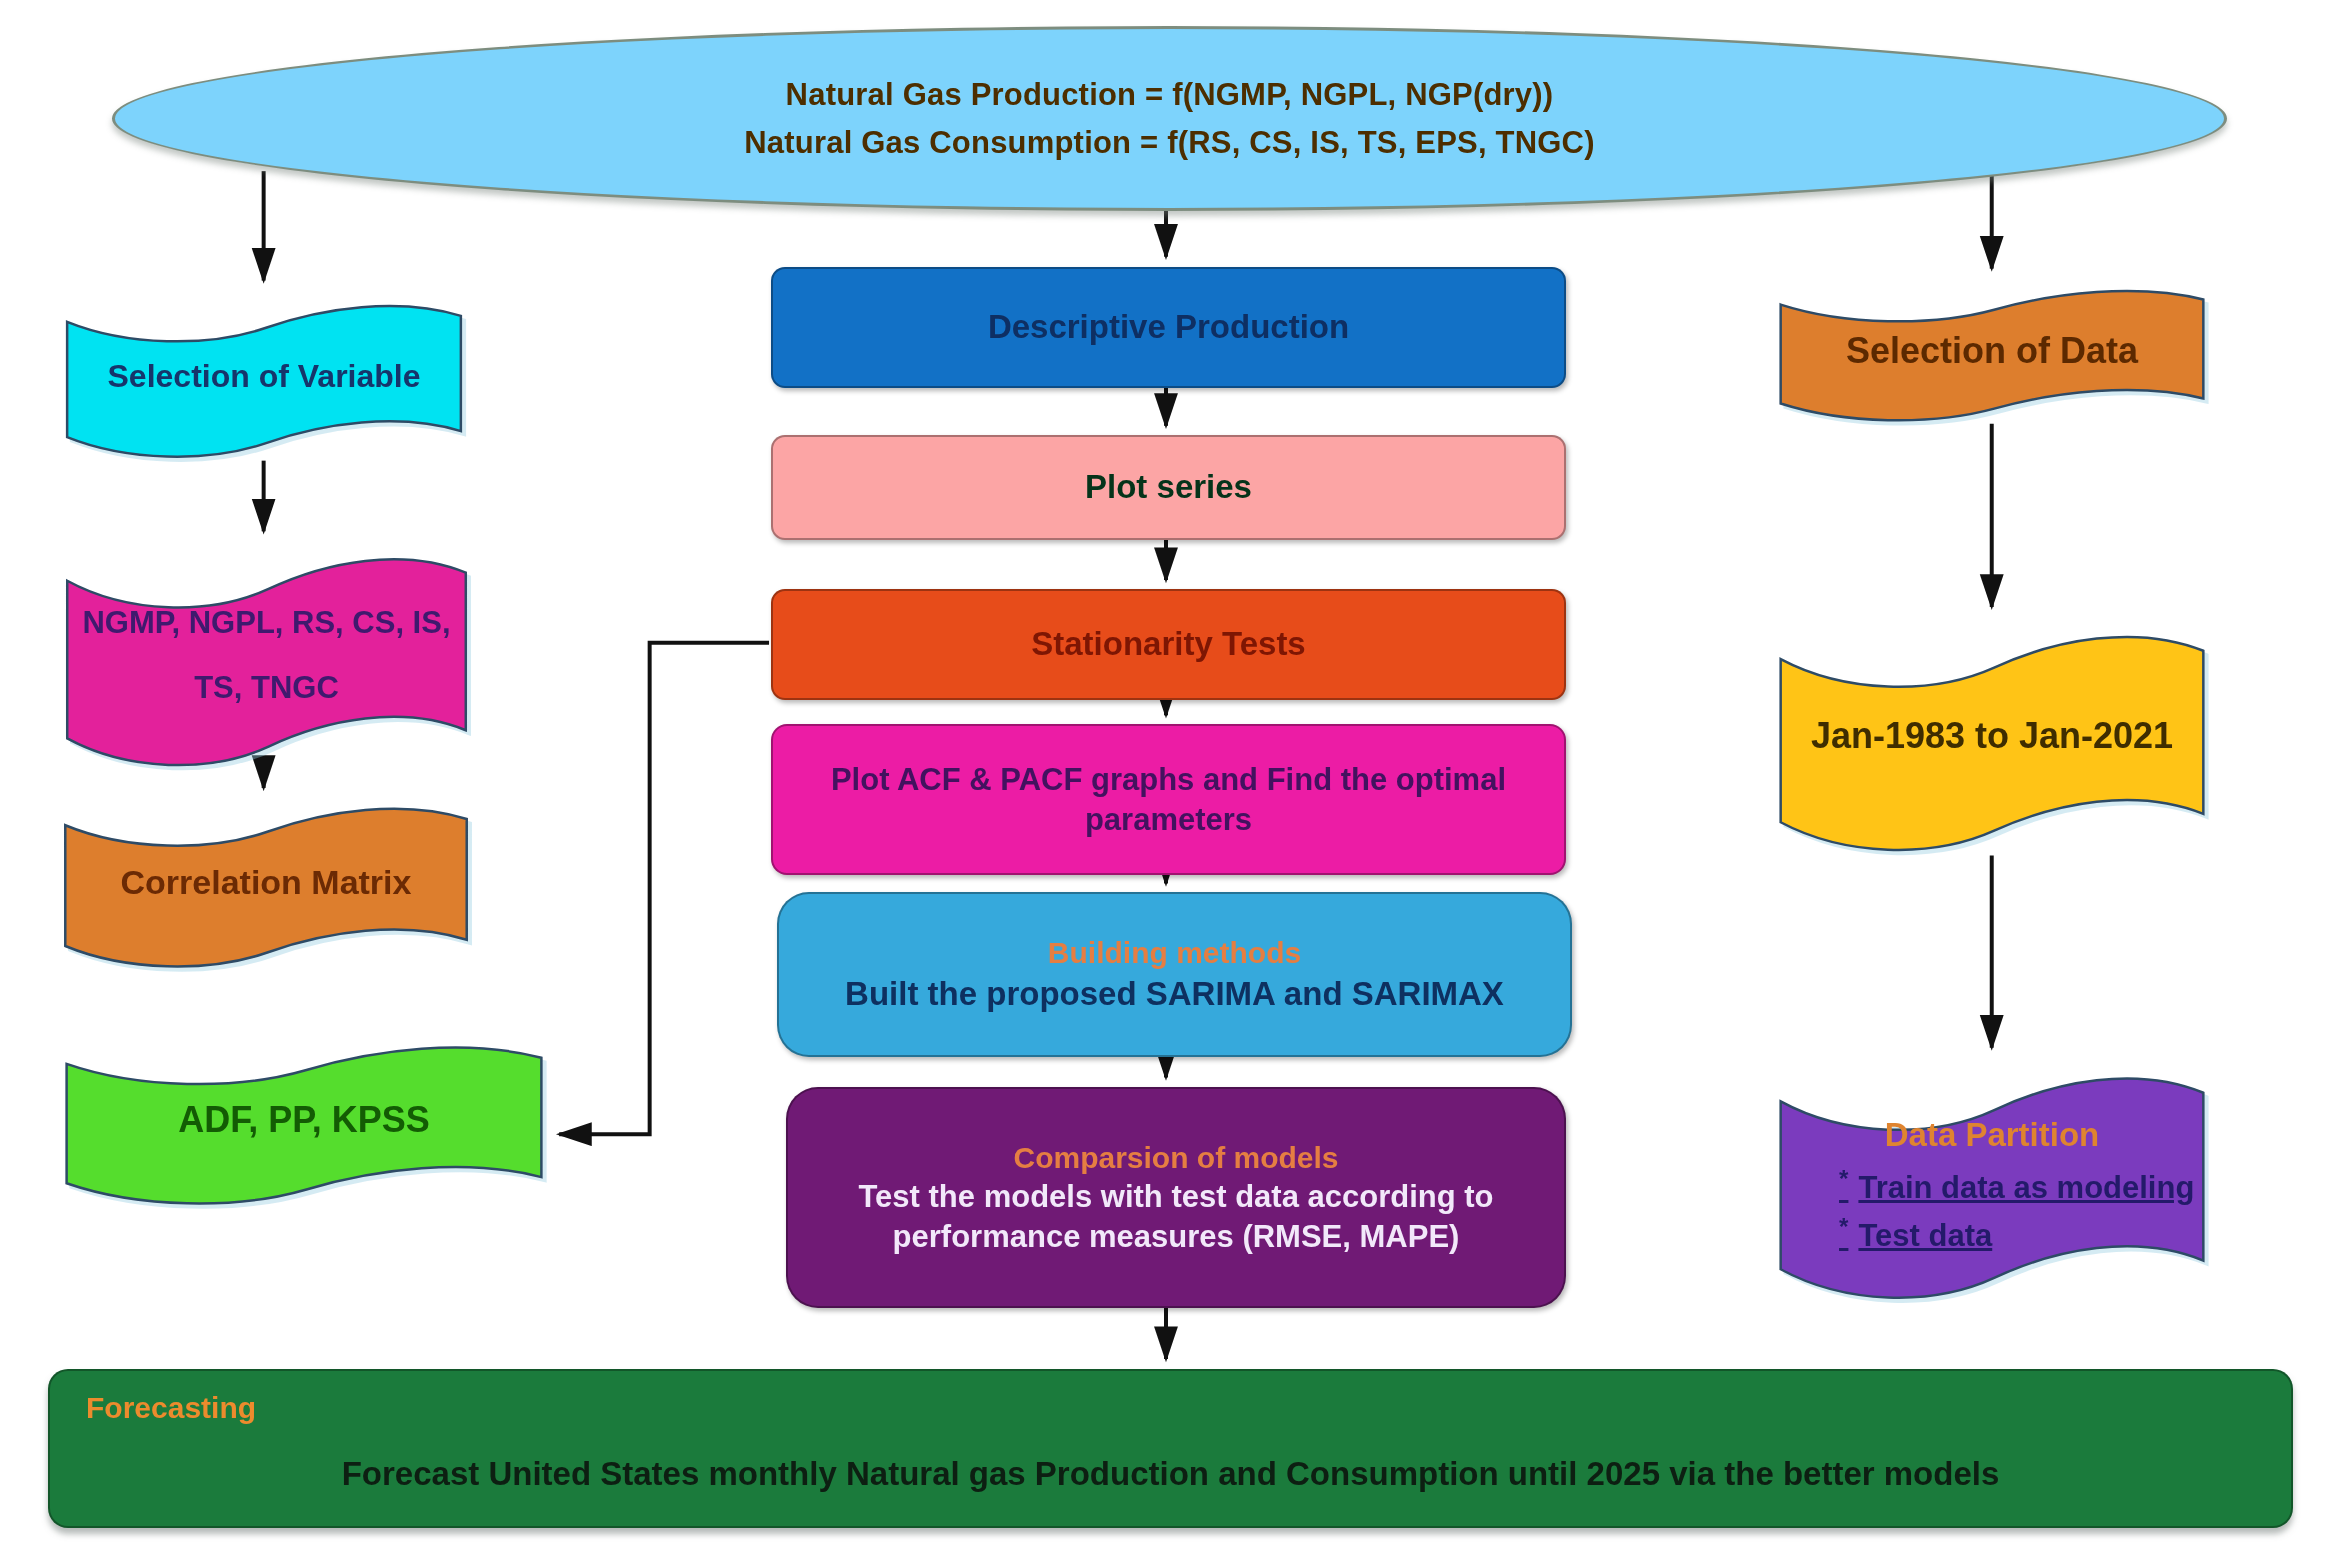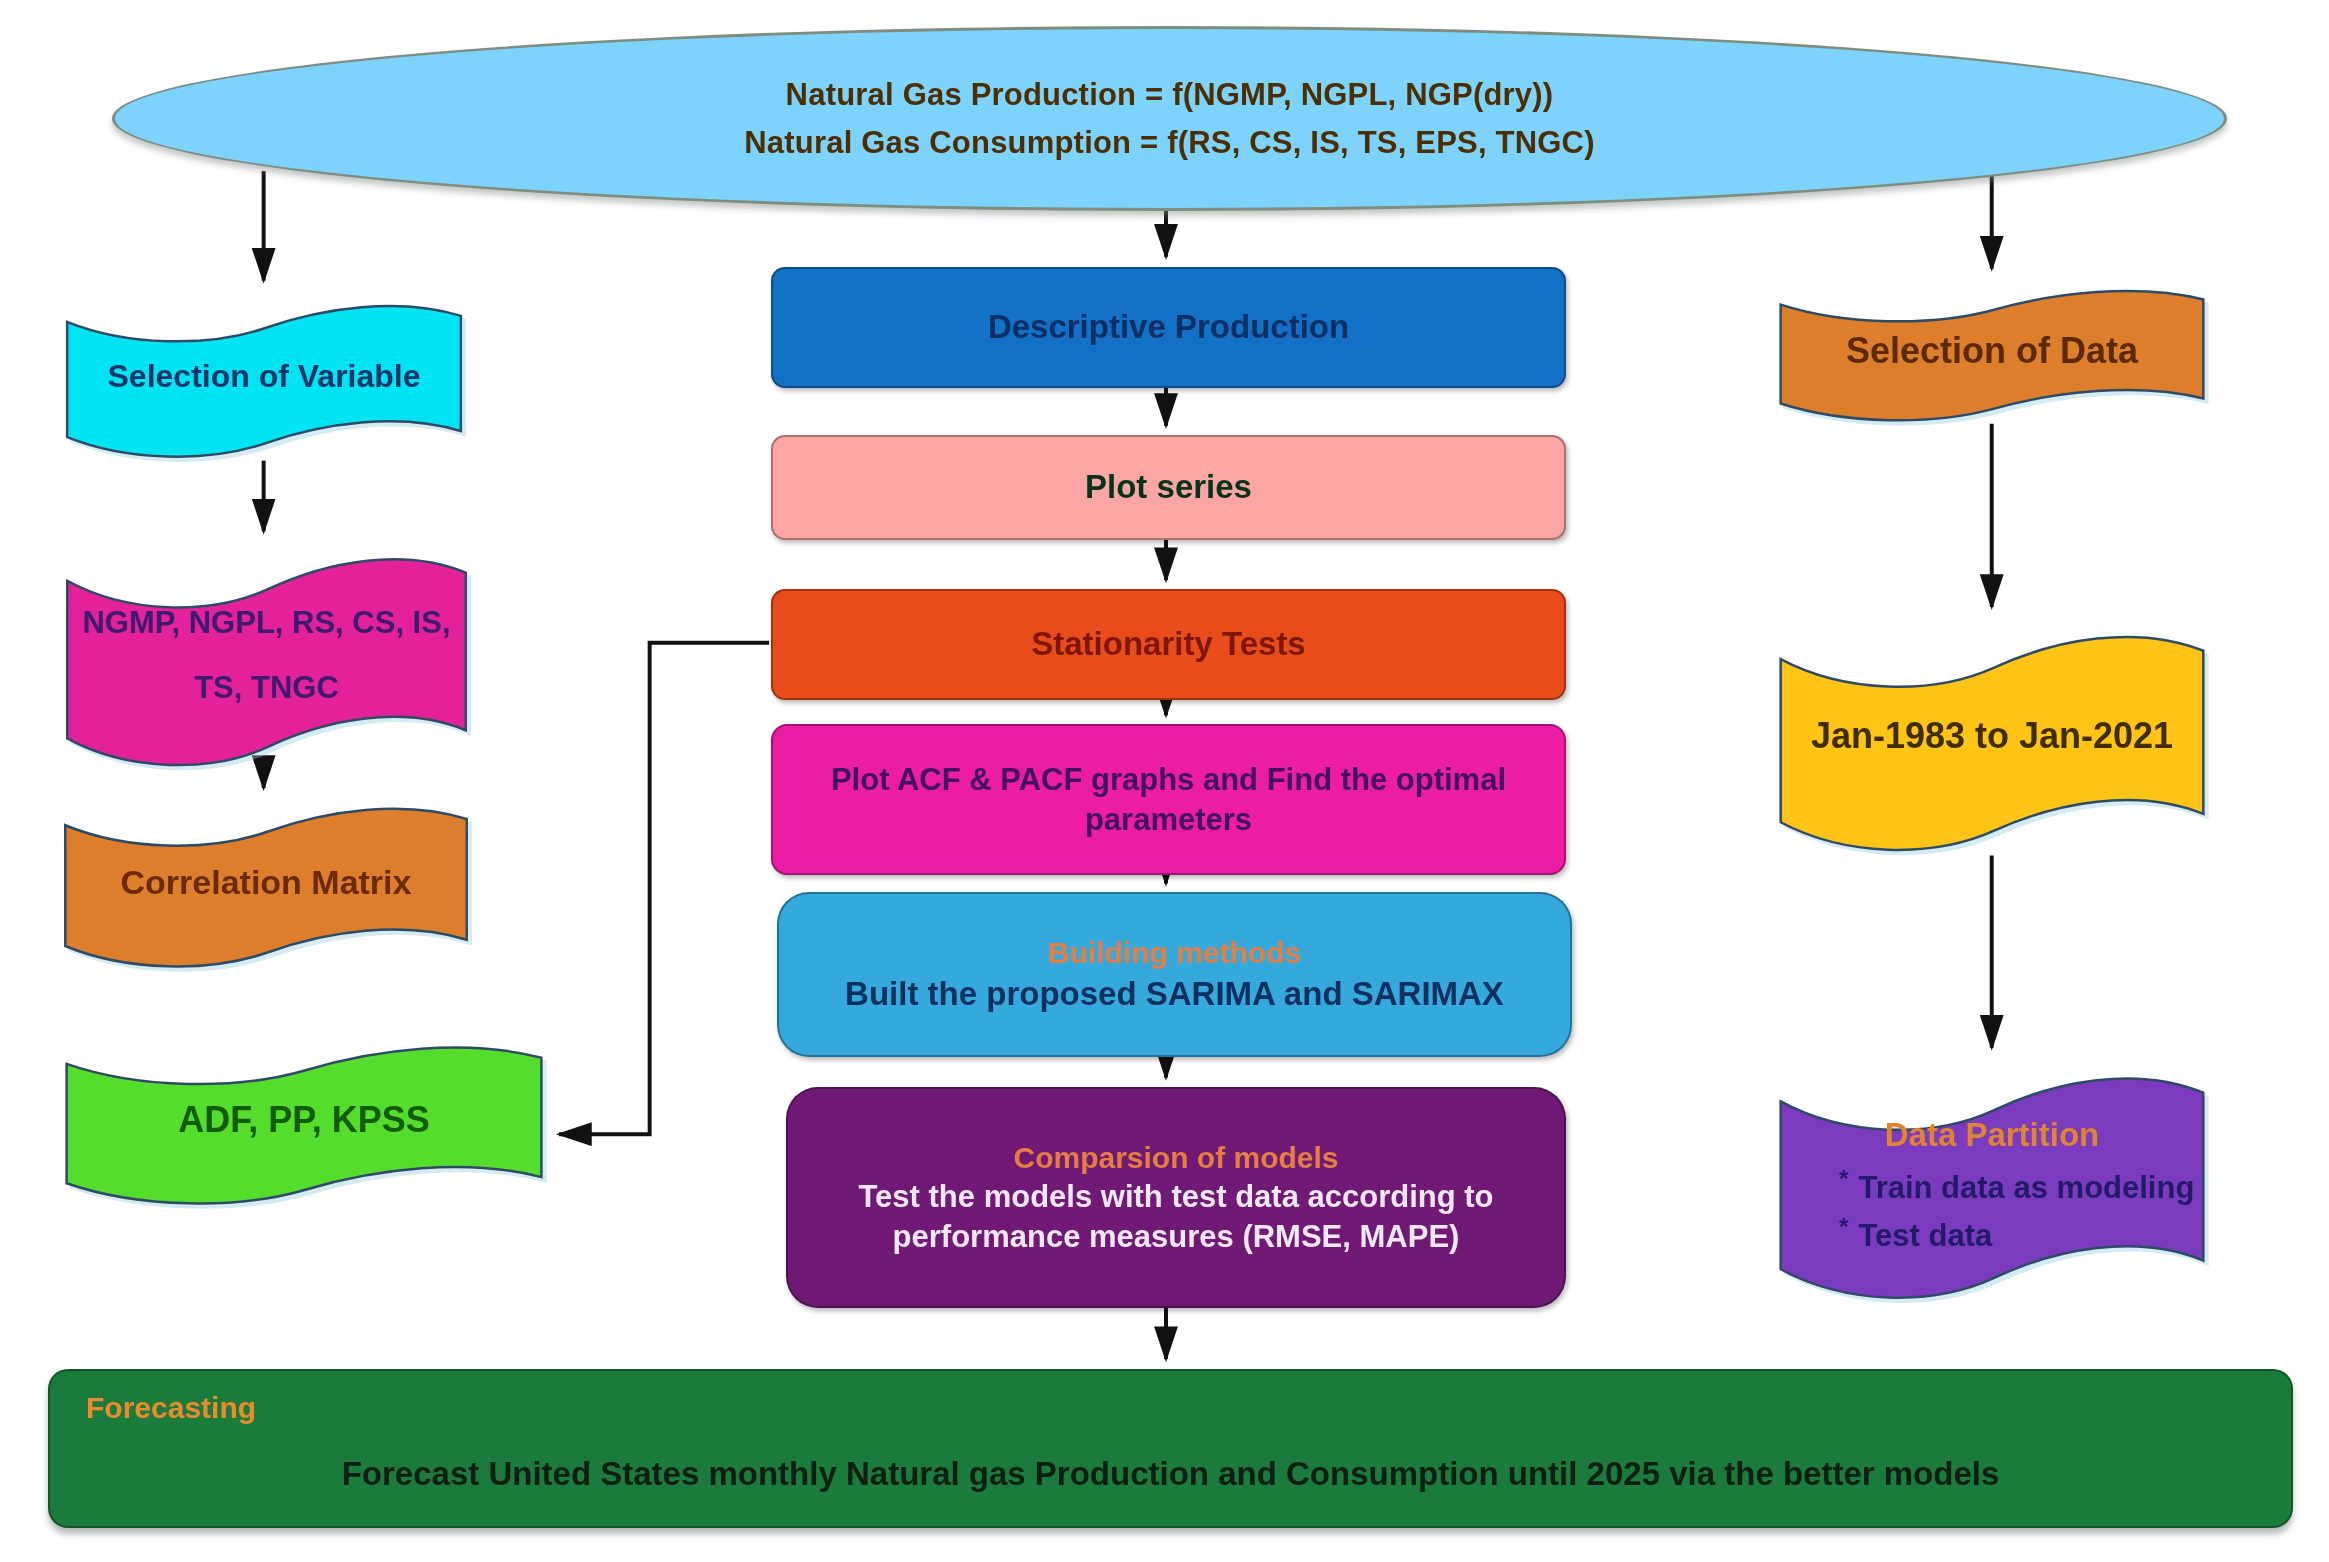--- a/index.html
+++ b/index.html
@@ -44,21 +44,21 @@
     padding:0 14px;
   }
   .f32{font-size:32px;} .f31{font-size:31px;gap:24px;} .f34{font-size:34px;} .f36{font-size:36px;}
   
   .partition-content{
     position:absolute;left:0;top:0;right:0;bottom:0;
     padding-top:58px;
     display:flex;flex-direction:column;
   }
   .partition-heading{font-size:33px;text-align:center;margin-bottom:8px;}
-  .partition-line{font-size:31px;text-align:left;padding-left:66px;line-height:1.4;}
+  .partition-line{font-size:31px;text-align:left;padding-left:66px;line-height:1.4;text-decoration:underline;}
   .bullet{font-size:.78em;vertical-align:super;margin-right:10px;}
   
   .bottombar{
     position:absolute;border-radius:20px;
     border:2px solid rgba(0,0,0,.30);
     box-shadow:0 6px 6px rgba(110,120,115,.5);
   }
   .bottombar .bb-heading{position:absolute;left:36px;top:20px;font-size:30px;}
   .bottombar .bb-body{position:absolute;left:40px;right:40px;top:84px;text-align:center;font-size:33px;}
   

